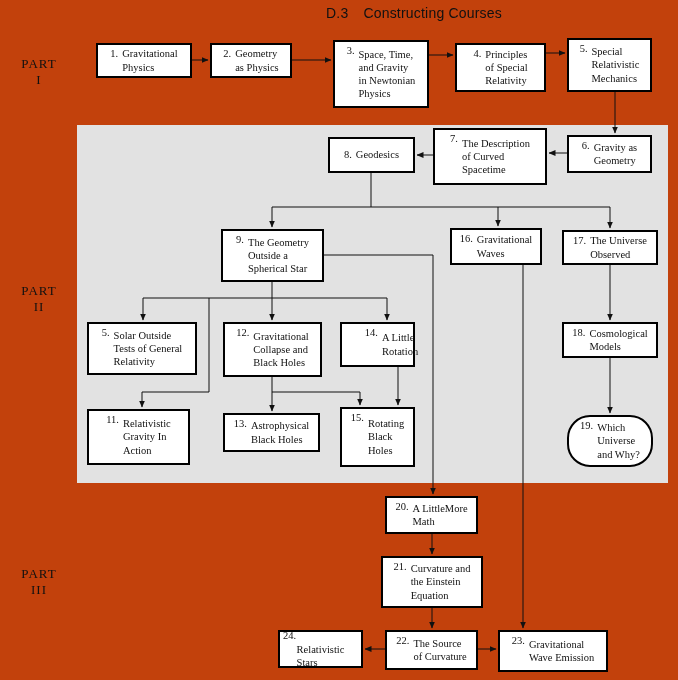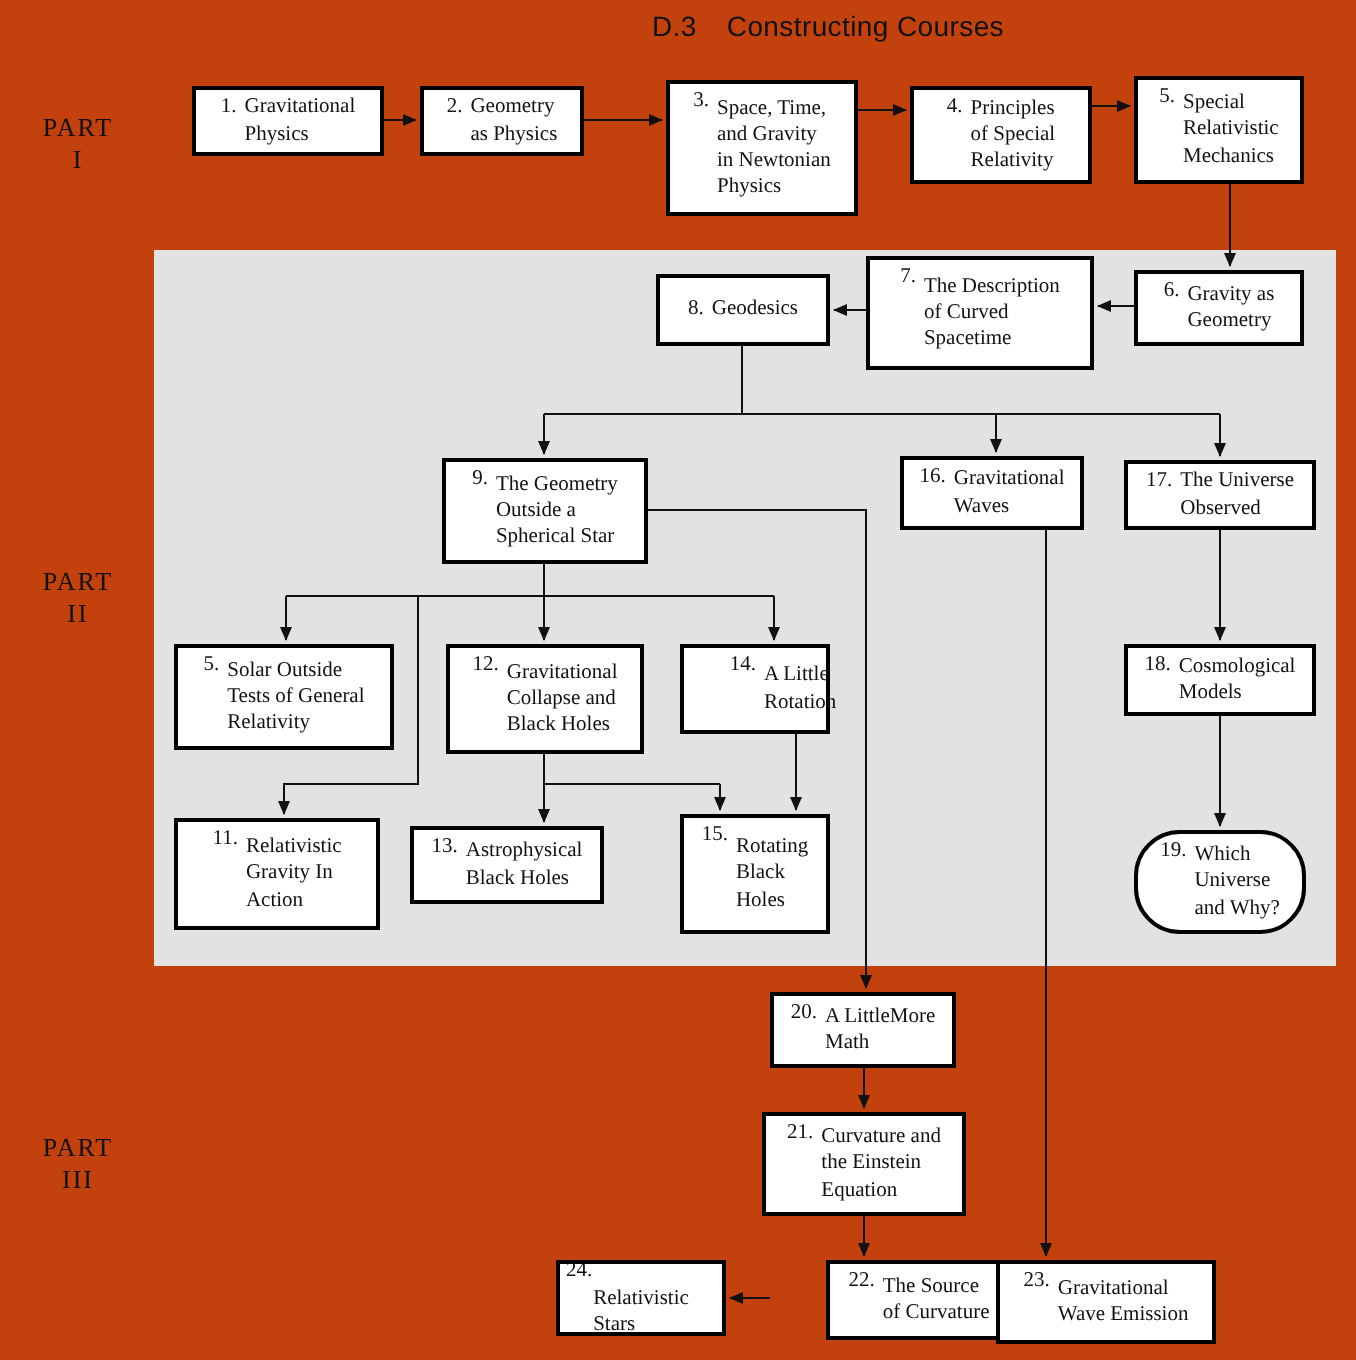--- a/index.html
+++ b/index.html
@@ -182,21 +182,21 @@
     <span class="num">18.</span>
     <span class="txt">Cosmological
 Models</span>
   </div>
   <div class="node" style="left:87px;top:409px;width:103px;height:56px;">
     <span class="num">11.</span>
     <span class="txt">Relativistic
 Gravity In
 Action</span>
   </div>
-  <div class="node" style="left:205px;top:413px;width:97px;height:39px;">
+  <div class="node" style="left:223px;top:413px;width:97px;height:39px;">
     <span class="num">13.</span>
     <span class="txt">Astrophysical
 Black Holes</span>
   </div>
   <div class="node" style="left:340px;top:407px;width:75px;height:60px;">
     <span class="num">15.</span>
     <span class="txt">Rotating
 Black
 Holes</span>
   </div>
@@ -216,21 +216,21 @@
     <span class="num">21.</span>
     <span class="txt">Curvature and
 the Einstein
 Equation</span>
   </div>
   <div class="node" style="left:278px;top:630px;width:85px;height:38px;flex-direction:column;">
     <span class="num">24.</span>
     <span class="txt">Relativistic
 Stars</span>
   </div>
-  <div class="node" style="left:385px;top:630px;width:93px;height:40px;margin-left:28px;">
+  <div class="node" style="left:385px;top:630px;width:93px;height:40px;">
     <span class="num">22.</span>
     <span class="txt">The Source
 of Curvature</span>
   </div>
   <div class="node" style="left:498px;top:630px;width:110px;height:42px;">
     <span class="num">23.</span>
     <span class="txt">Gravitational
 Wave Emission</span>
   </div>
 

